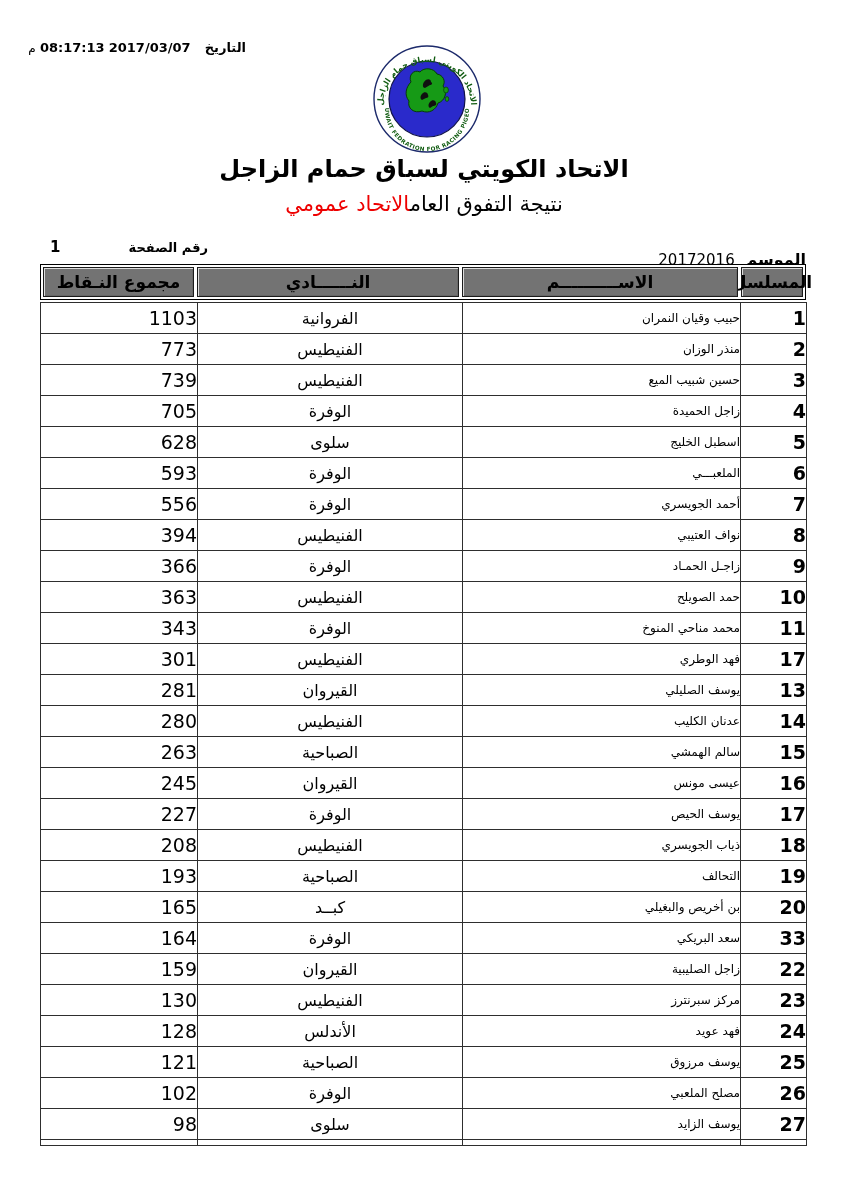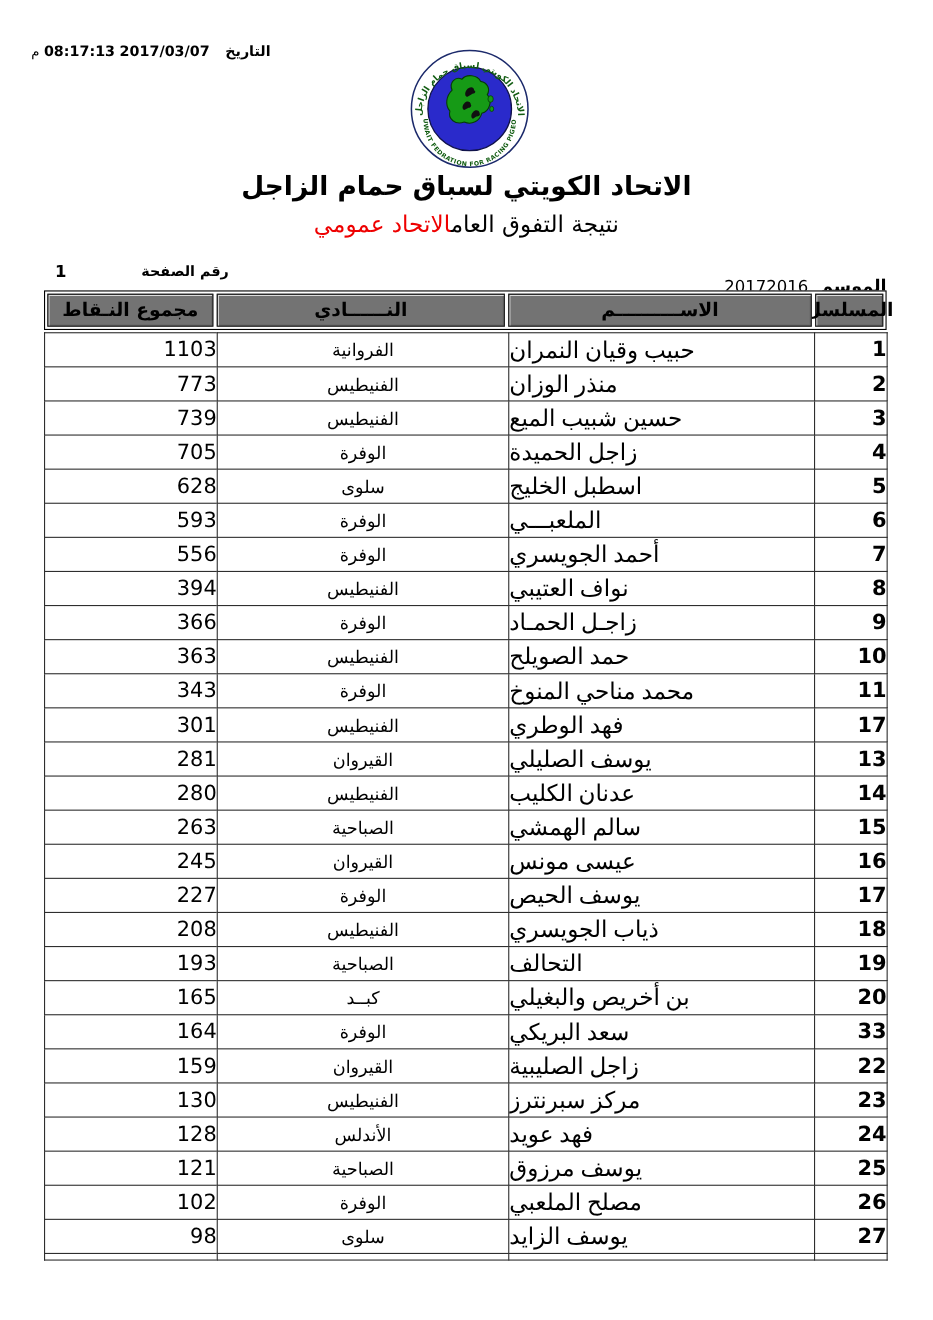--- a/index.html
+++ b/index.html
@@ -56,21 +56,21 @@
   .hc-points{flex:1;}
   table.body{
     direction:rtl;border-collapse:collapse;table-layout:fixed;width:766px;margin-top:2px;
   }
   table.body{border:1px solid #000;}
   table.body td{
     border:1px solid #2e2e2e;height:30px;vertical-align:middle;
     padding:0;overflow:hidden;white-space:nowrap;
   }
   td.cell-serial{font-weight:bold;font-size:19px;text-align:left;direction:ltr;padding-right:3px;text-align:right;}
-  td.cell-name{font-size:21px;text-align:left;padding-right:7px;font-family:Liberation Serif, serif;}
+  td.cell-name{font-size:12px;text-align:right;padding-right:7px;}
   td.cell-club{font-size:16px;text-align:center;}
   td.cell-points{font-size:19px;text-align:right;padding-left:0;padding-right:66px;direction:ltr;text-align:right;padding-right:0;padding-left:0;}
   
   td.cell-points{direction:rtl;padding-right:66px;}
   tr.partial-row td{height:5px;}
 </style>
 </head>
 <body>
 
 <div class="page">

